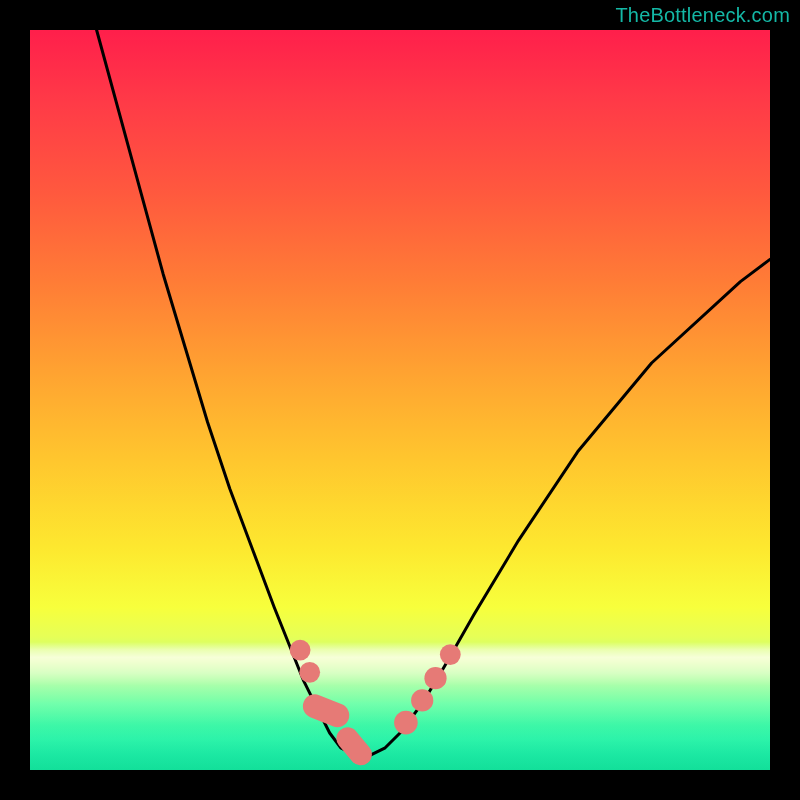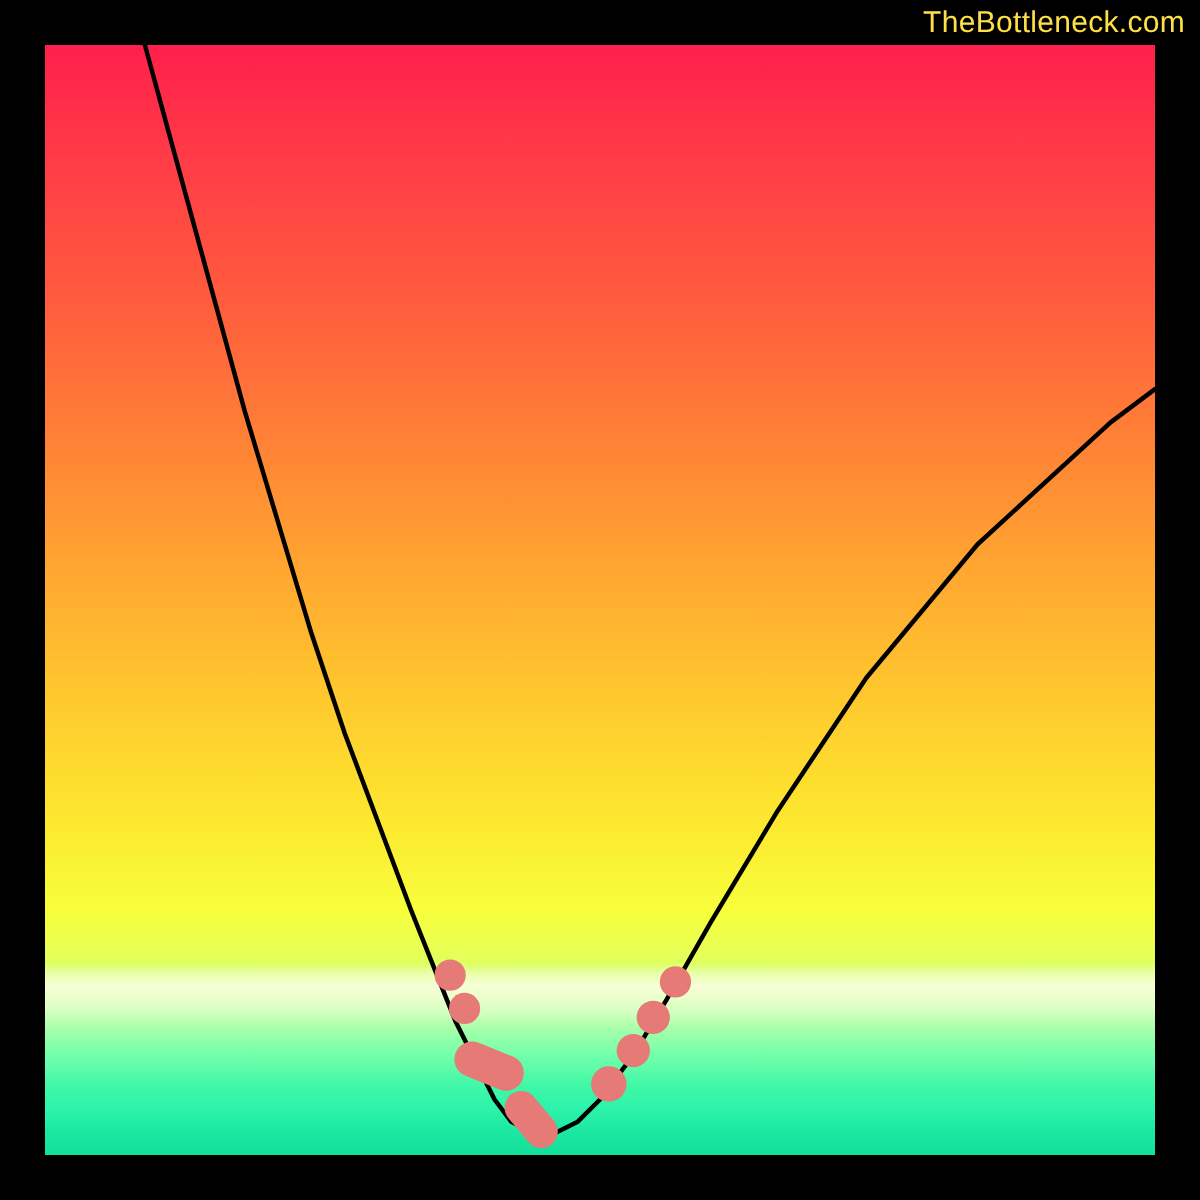--- a/index.html
+++ b/index.html
@@ -60,21 +60,21 @@
       rgba(110,255,165,0.4) 64%,
       rgba(65,251,176,0.45) 76%,
       rgba(31,233,165,0.55) 88%,
       rgba(18,222,153,0.6) 100%);
     pointer-events: none;
   }
   .watermark {
     position: absolute;
     top: 4px;
     right: 10px;
-    color: #fde047;
+    color: #14b8a6;
     font-size: 20px;
     letter-spacing: 0.2px;
     user-select: none;
   }
   svg.curves {
     position: absolute;
     left: 0;
     top: 0;
     width: 740px;
     height: 740px;

